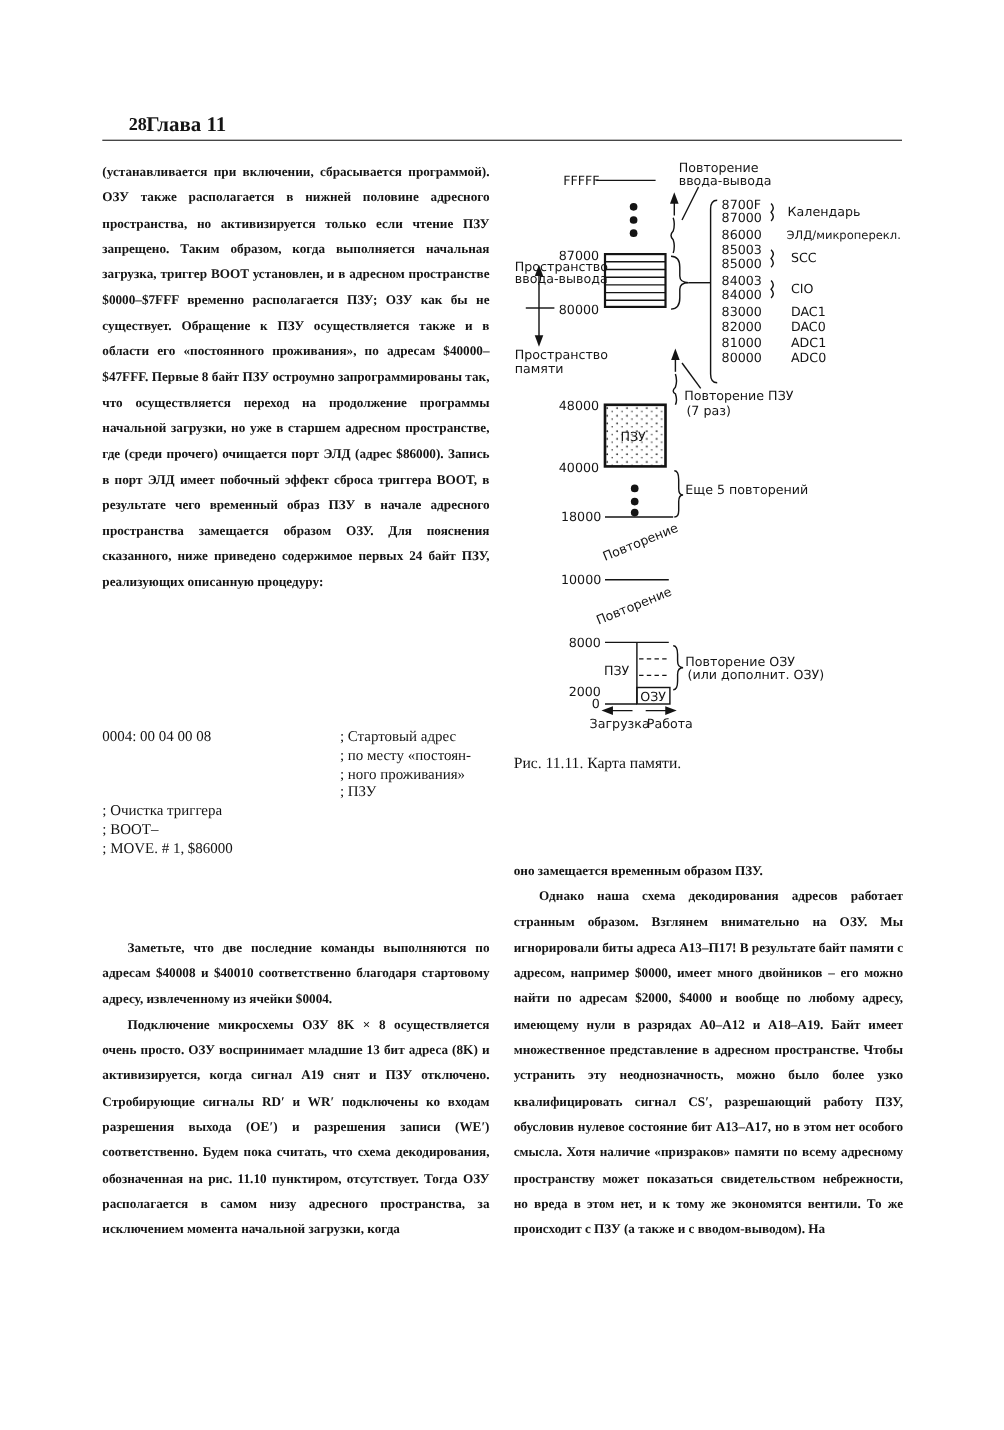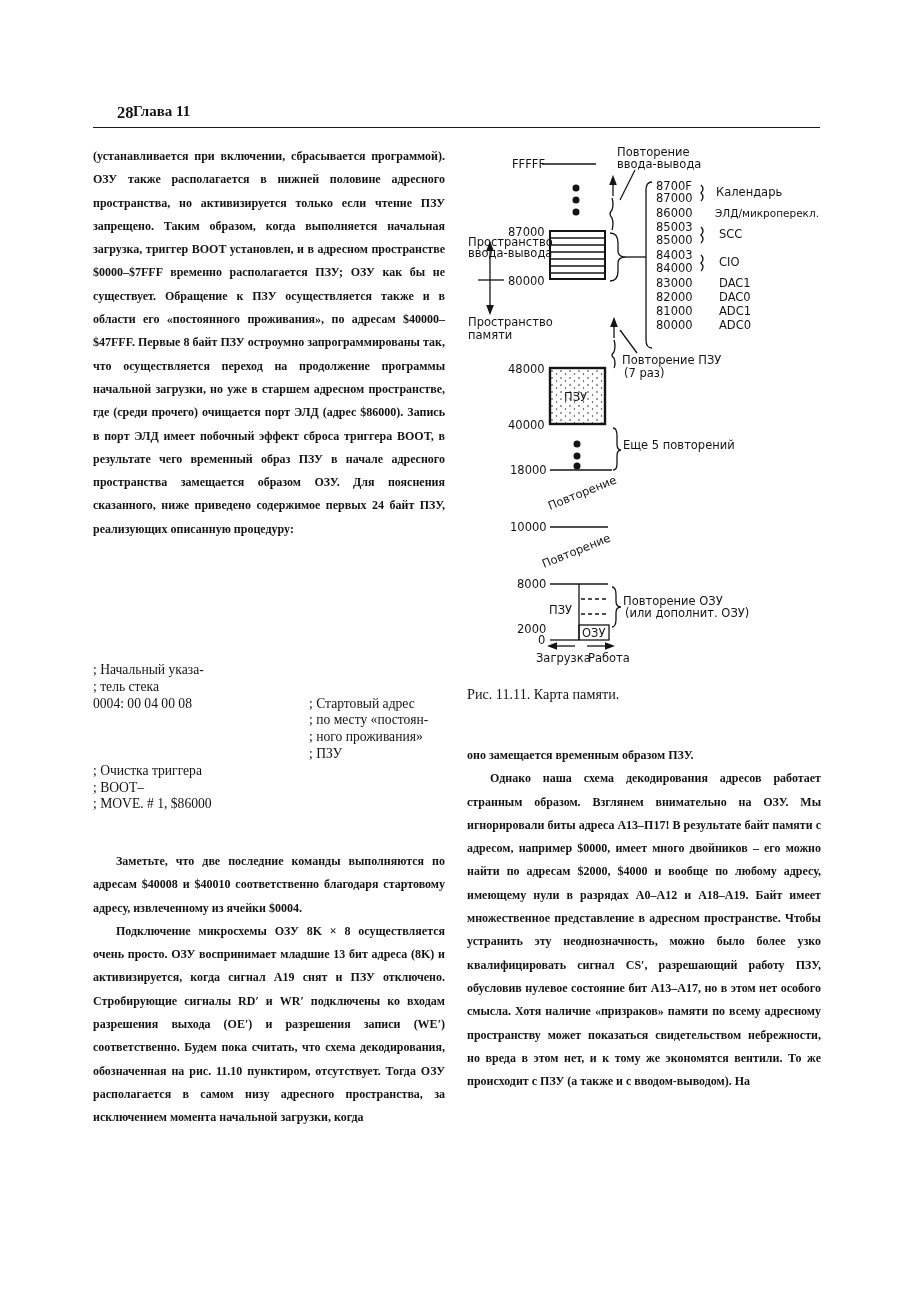--- a/index.html
+++ b/index.html
@@ -1,27 +1,27 @@
 <!DOCTYPE html>
 <html><head>
 <meta charset="utf-8">
 <style>
   html, body { margin: 0; padding: 0; background: #ffffff; }
   body { width: 913px; height: 1300px; position: relative; overflow: hidden; color: #141414;
          font-family: "Liberation Serif", "DejaVu Serif", serif; }
   .header { position: absolute; left: 93px; top: 103px; width: 727px; height: 24px;
             border-bottom: 1.6px solid #1a1a1a; }
   .header .pnum { position: absolute; left: 0; top: 0; font-weight: bold; font-size: 16.5px; margin-left: 24px; }
-  .header .chap { position: absolute; left: 40px; top: 0; font-weight: bold; font-size: 15px; }
+  .header .chap { position: absolute; left: 40px; top: 0; font-weight: bold; font-size: 19px; }
   .col { position: absolute; font-size: 12px; line-height: 23.3px; text-align: justify; font-weight: bold; }
   .col p { margin: 0; }
   .col p.ind { text-indent: 23px; }
   #left-top { left: 93px; top: 145px; width: 352px; }
   #left-bottom { left: 93px; top: 850px; width: 352px; }
-  #right-text { left: 467px; top: 744px; width: 354px; }
+  #right-text { left: 467px; top: 780px; width: 354px; }
   .code { position: absolute; left: 93px; top: 662px; width: 360px; font-size: 13.6px; line-height: 16.8px; }
   .code .row { display: flex; }
   .code .addr { width: 216px; white-space: pre; }
   .code .cmt { flex: 1; }
   .code .cmt div { white-space: nowrap; }
   #diagram { position: absolute; left: 460px; top: 138px; width: 370px; height: 540px; }
   #diagram text { font-family: "DejaVu Sans", "Liberation Sans", sans-serif; fill: #141414; }
   .caption { position: absolute; left: 467px; top: 686px; font-size: 14.2px; }
 </style>
 </head>
@@ -31,24 +31,20 @@
   <span class="pnum">28</span>
   <span class="chap">Глава 11</span>
 </div>
 
 <div class="col" id="left-top">
   <p>(устанавливается при включении, сбрасывается программой). ОЗУ также располагается в нижней половине адресного пространства, но активизируется только если чтение ПЗУ запрещено. Таким образом, когда выполняется начальная загрузка, триггер BOOT установлен, и в адресном пространстве $0000–$7FFF временно располагается ПЗУ; ОЗУ как бы не существует. Обращение к ПЗУ осуществляется также и в области его «постоянного проживания», по адресам $40000–$47FFF. Первые 8 байт ПЗУ остроумно запрограммированы так, что осуществляется переход на продолжение программы начальной загрузки, но уже в старшем адресном пространстве, где (среди прочего) очищается порт ЭЛД (адрес $86000). Запись в порт ЭЛД имеет побочный эффект сброса триггера BOOT, в результате чего временный образ ПЗУ в начале адресного пространства замещается образом ОЗУ. Для пояснения сказанного, ниже приведено содержимое первых 24 байт ПЗУ, реализующих описанную процедуру:</p>
 </div>
 
 <div class="code">
   <div class="row">
-    <span class="cmt">
-      <div>; Начальный указа-</div>
-      <div>; тель стека</div>
-    </span>
   </div>
   <div class="row">
     <span class="addr">0004: 00 04 00 08</span>
     <span class="cmt">
       <div>; Стартовый адрес</div>
       <div>; по месту «постоян-</div>
       <div>; ного проживания»</div>
       <div>; ПЗУ</div>
     </span>
   </div>

